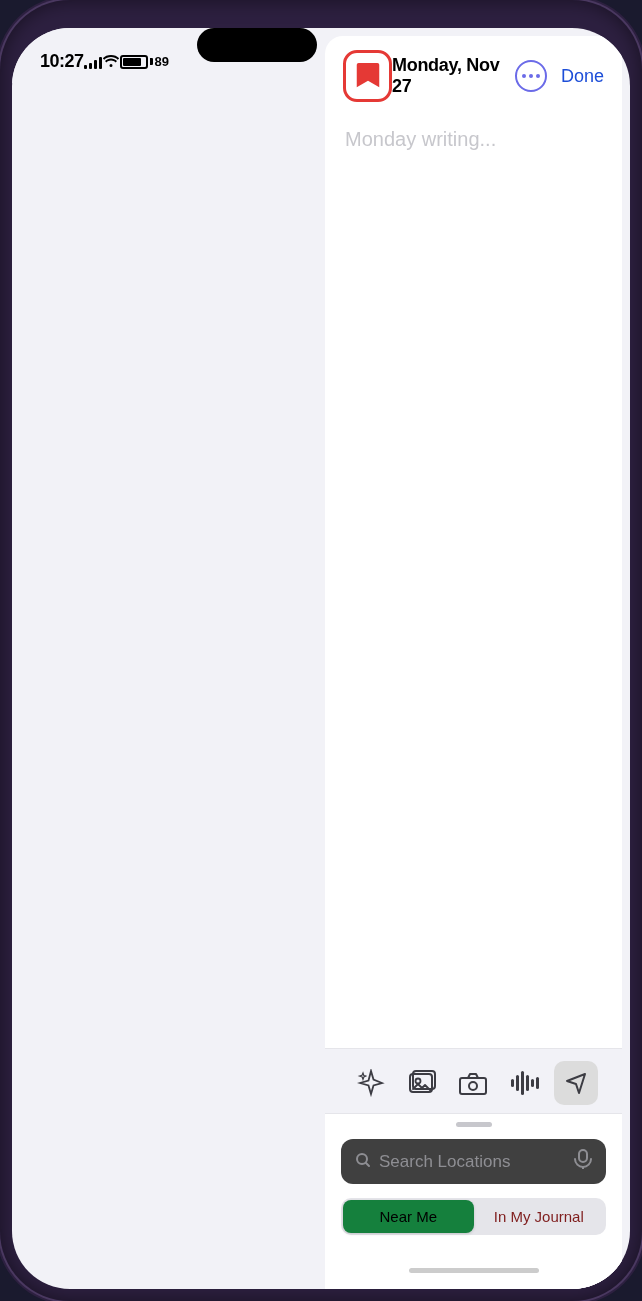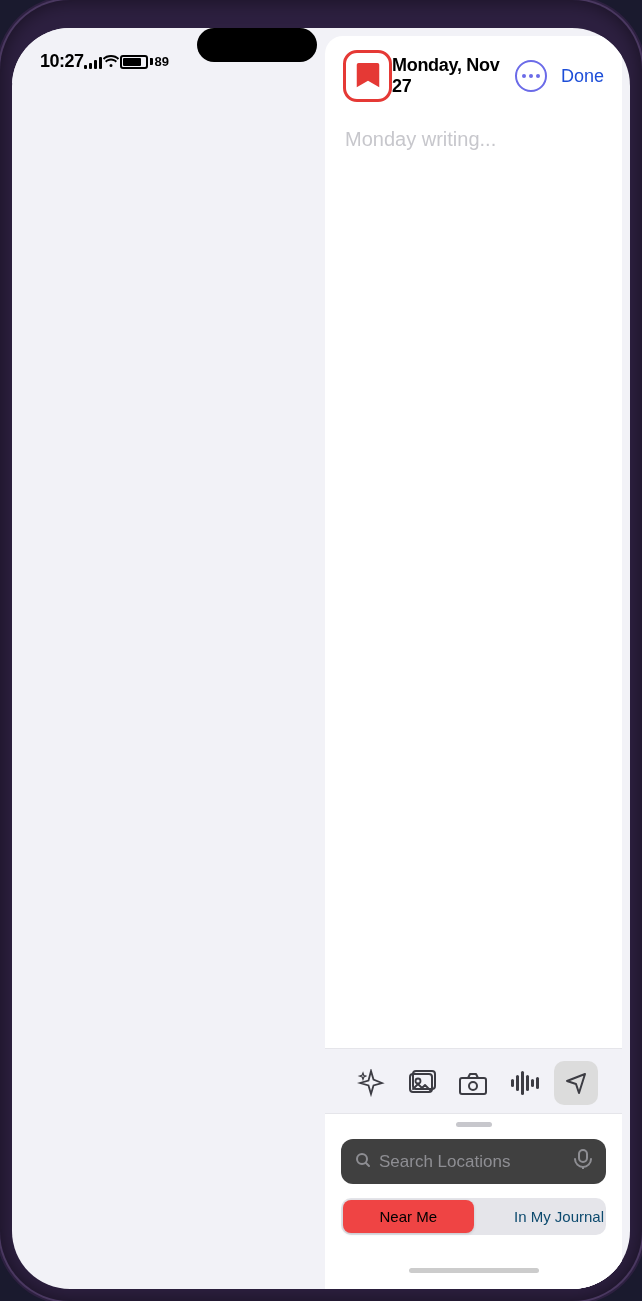--- a/index.html
+++ b/index.html
@@ -322,28 +322,27 @@
       flex: 1;
       text-align: center;
       padding: 8px 0;
       border-radius: 8px;
       font-size: 15px;
       font-weight: 500;
       cursor: pointer;
     }
 
     .tab-item.active {
-      background: #ef4444;
+      background: #15803d;
       box-shadow: 0 1px 3px rgba(0,0,0,0.15);
       color: #000;
     }
 
     .tab-item.inactive {
-      color: #0c4a6e;
-      text-align: right;
+      color: #7f1d1d;
     }
 
     
     .location-result {
       display: flex;
       align-items: center;
       padding: 12px 16px;
       border-top: 1px solid #e5e5ea;
       gap: 14px;
       cursor: pointer;

